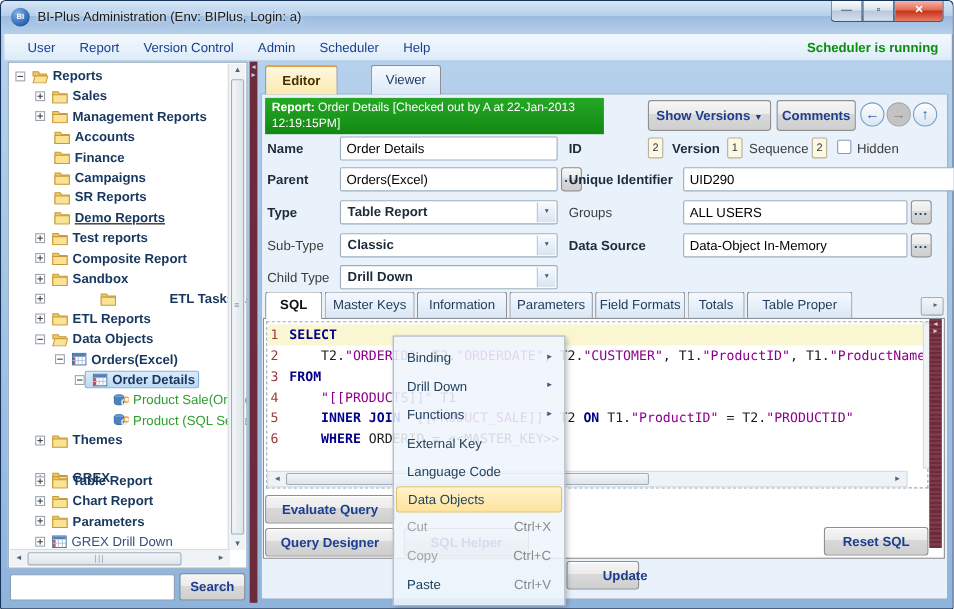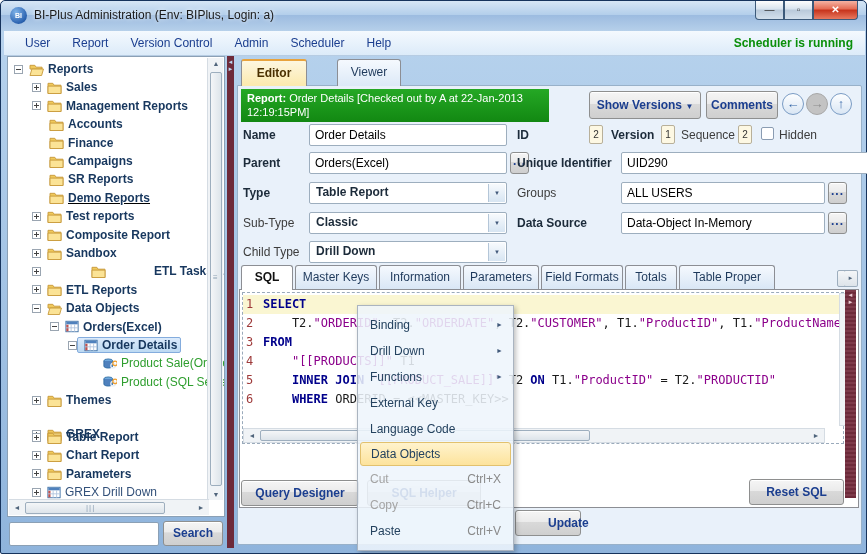--- a/index.html
+++ b/index.html
@@ -547,20 +547,21 @@
     <div class="sql-hscroll">
       <div class="scroll-arrow" style="left:0; top:3px;">◄</div>
       <div class="thumb-h" style="left:16px; width:330px; top:1px; height:11px;"></div>
       <div class="scroll-arrow" style="right:0; top:3px;">►</div>
     </div>
     <div class="maroon-strip">
       <div class="arrows">◄<br>►</div>
     </div>
   </div>
 
+  <div class="btn eval-btn">Evaluate Query</div>
   <div class="btn qd-btn">Query Designer</div>
   <div class="btn helper-btn">SQL Helper</div>
   <div class="btn reset-btn">Reset SQL</div>
   <div class="btn update-btn">Update</div>
 
   <div class="ctx-menu">
     <div id="ctx-items">
         <div class="ctx-item"><span>Binding</span><span class="sub">►</span></div>
         <div class="ctx-item"><span>Drill Down</span><span class="sub">►</span></div>
         <div class="ctx-item"><span>Functions</span><span class="sub">►</span></div>

